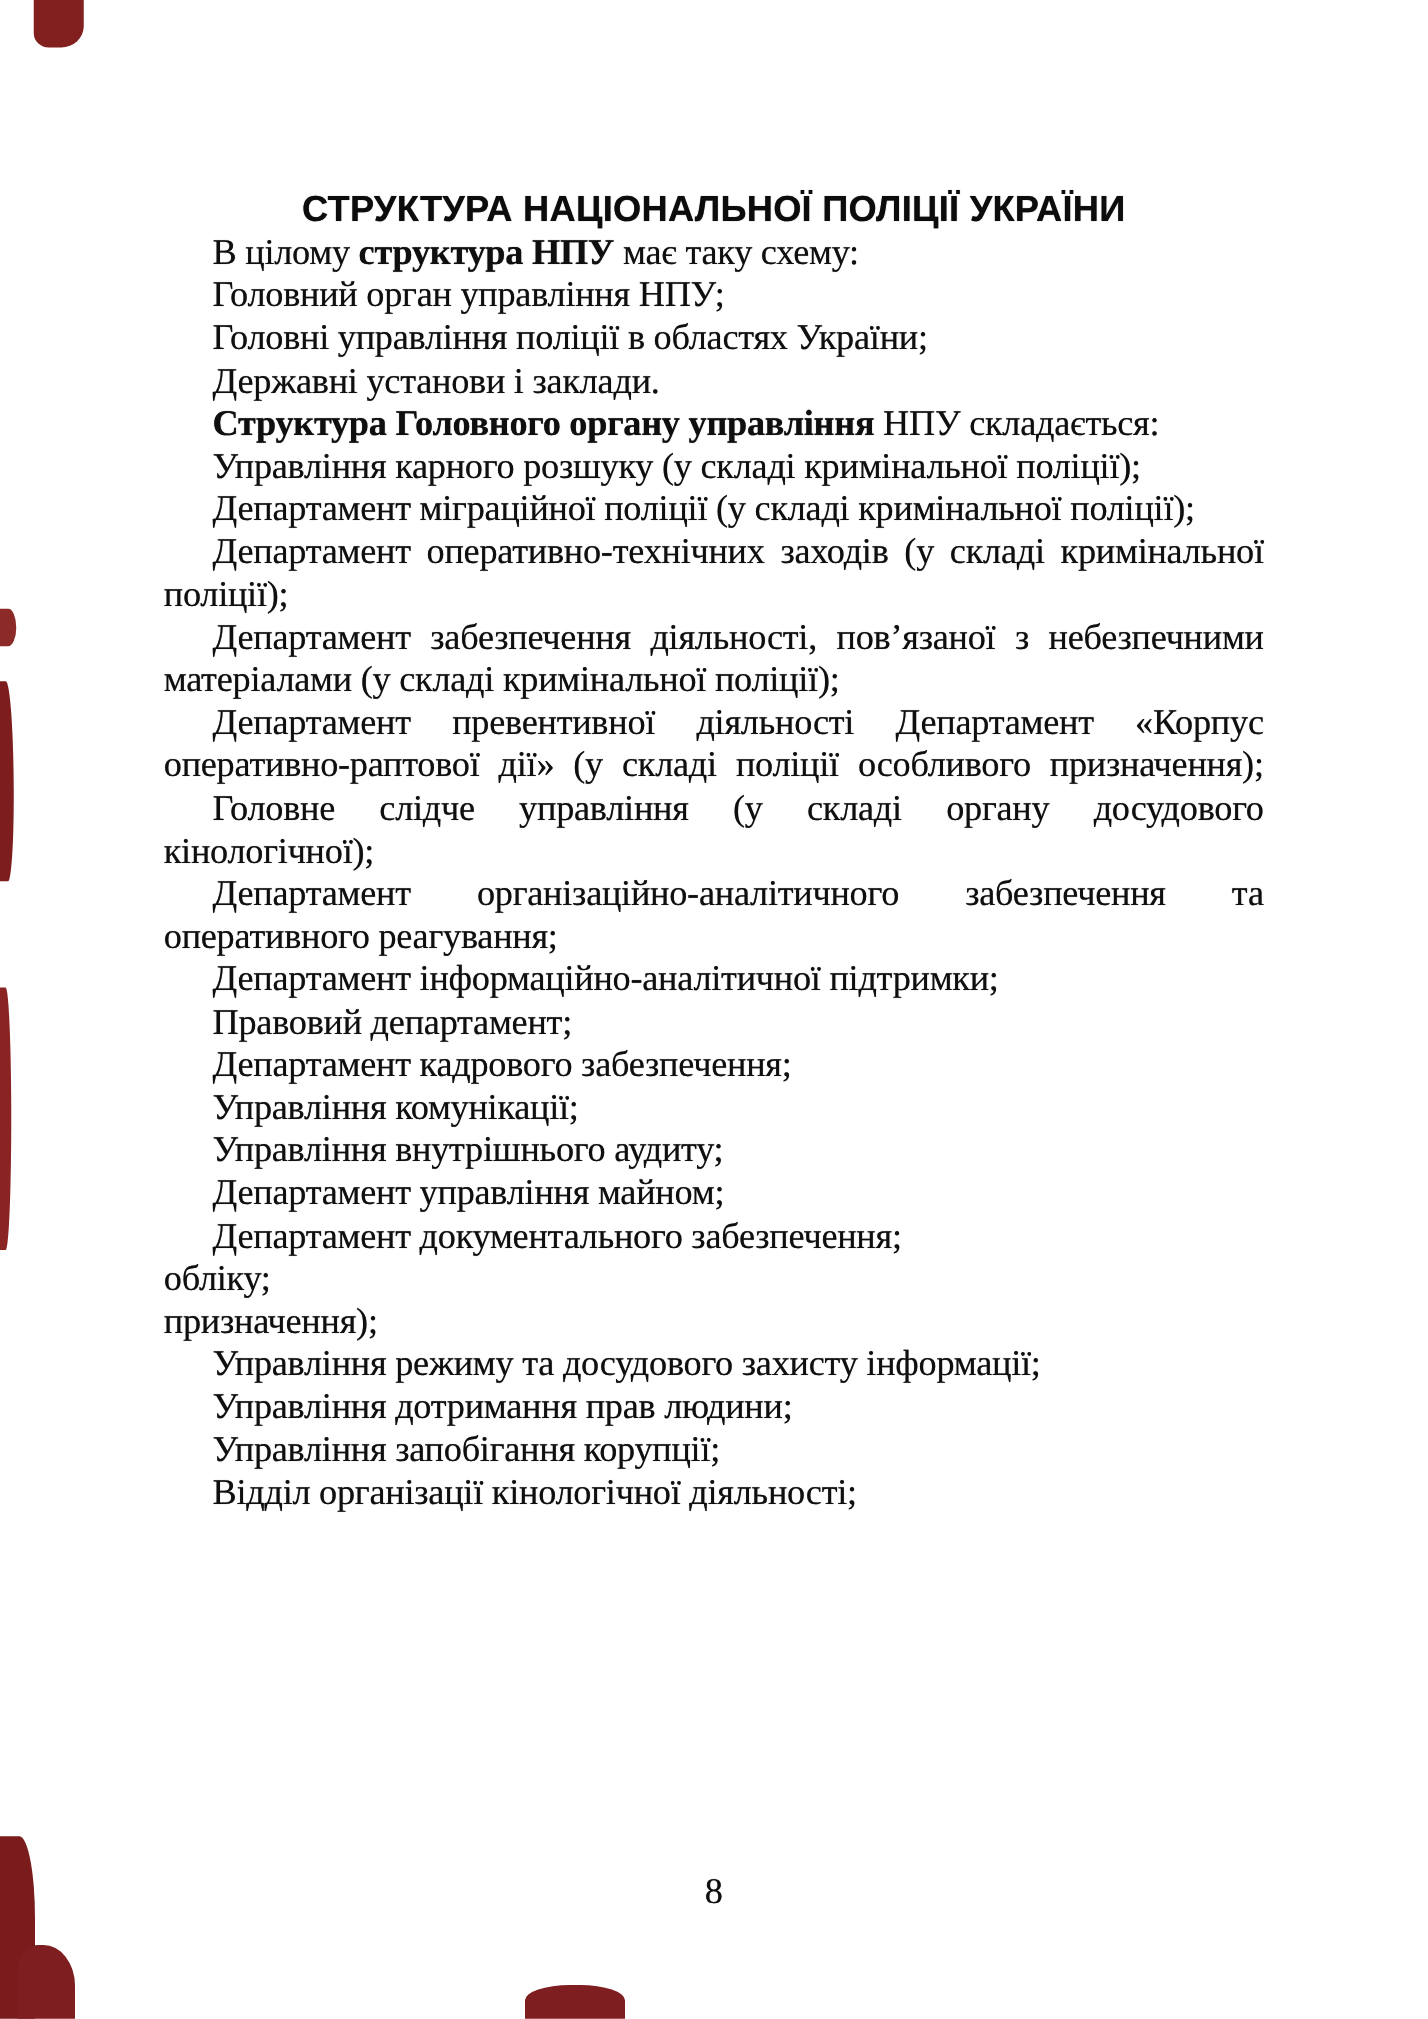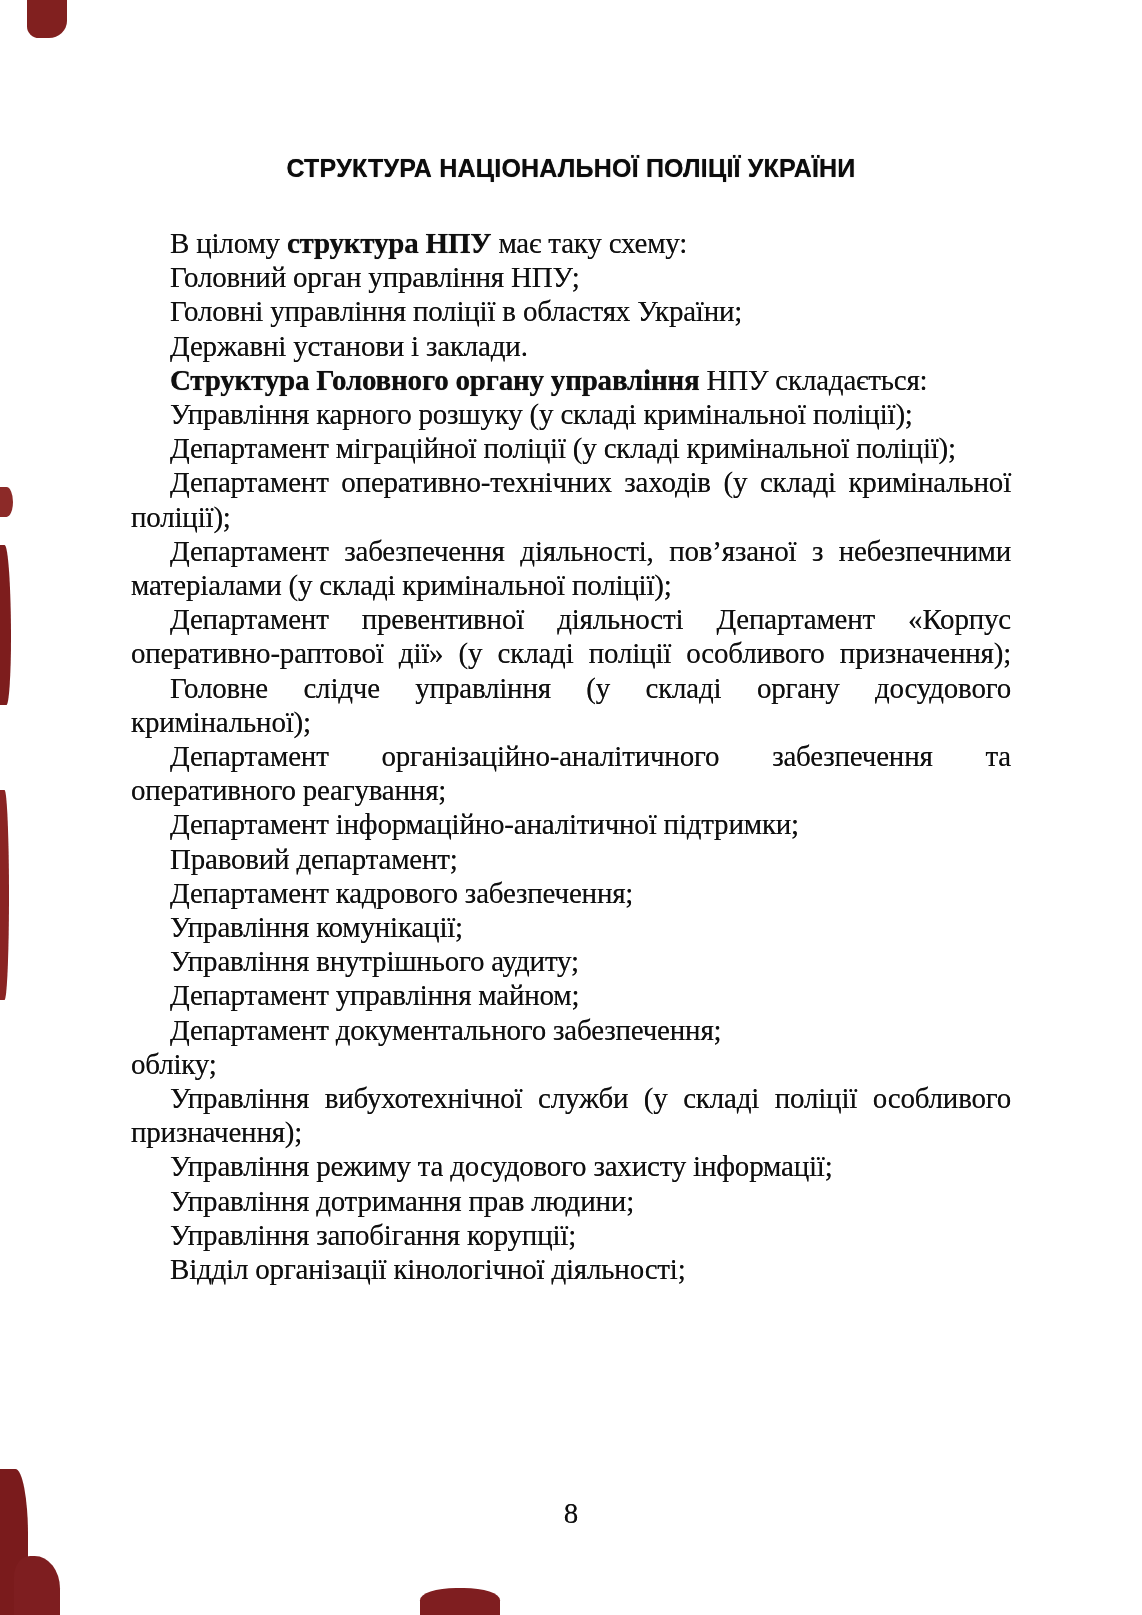--- a/index.html
+++ b/index.html
@@ -18,30 +18,29 @@
   }
   .content {
     position: absolute;
     left: 131px;
     top: 151px;
     width: 880px;
   }
   .doc-title {
     font-family: "Liberation Sans", "DejaVu Sans", sans-serif;
     font-weight: 700;
-    font-size: 25px;
+    font-size: 29px;
     line-height: 34px;
     text-align: center;
     color: #0c0c0c;
     letter-spacing: 0.2px;
     text-shadow: 0 0 0.7px rgba(0,0,0,0.75);
     white-space: nowrap;
   }
   .body-text {
-    margin-top: 41px;
     font-size: 29px;
     line-height: 34.2px;
     color: #0f0f0f;
     letter-spacing: -0.2px;
     text-shadow: 0 0 0.6px rgba(0,0,0,0.65);
   }
   .line { text-align: left; }
   .line.indent { text-indent: 39px; }
   .line.fill {
     text-align: justify;
@@ -75,32 +74,31 @@
         <div class="line indent"><span class="b">Структура Головного органу управління</span><span class=""> НПУ складається:</span></div>
         <div class="line indent"><span class="">Управління карного розшуку (у складі кримінальної поліції);</span></div>
         <div class="line indent"><span class="">Департамент міграційної поліції (у складі кримінальної поліції);</span></div>
         <div class="line indent fill"><span class="">Департамент оперативно-технічних заходів (у складі кримінальної</span></div>
         <div class="line"><span class="">поліції);</span></div>
         <div class="line indent fill"><span class="">Департамент забезпечення діяльності, пов’язаної з небезпечними</span></div>
         <div class="line"><span class="">матеріалами (у складі кримінальної поліції);</span></div>
         <div class="line indent fill"><span class="">Департамент превентивної діяльності Департамент «Корпус</span></div>
         <div class="line fill"><span class="">оперативно-раптової дії» (у складі поліції особливого призначення);</span></div>
         <div class="line indent fill"><span class="">Головне слідче управління (у складі органу досудового</span></div>
-        <div class="line"><span class="">кримінальної);</span></div>
+        <div class="line"><span class="">кінологічної);</span></div>
         <div class="line indent fill"><span class="">Департамент організаційно-аналітичного забезпечення та</span></div>
         <div class="line"><span class="">оперативного реагування;</span></div>
         <div class="line indent"><span class="">Департамент інформаційно-аналітичної підтримки;</span></div>
         <div class="line indent"><span class="">Правовий департамент;</span></div>
         <div class="line indent"><span class="">Департамент кадрового забезпечення;</span></div>
         <div class="line indent"><span class="">Управління комунікації;</span></div>
         <div class="line indent"><span class="">Управління внутрішнього аудиту;</span></div>
         <div class="line indent"><span class="">Департамент управління майном;</span></div>
         <div class="line indent"><span class="">Департамент документального забезпечення;</span></div>
         <div class="line"><span class="">обліку;</span></div>
-        <div class="line indent fill"><span class="">Управління вибухотехнічної служби (у складі поліції особливого</span></div>
         <div class="line"><span class="">призначення);</span></div>
         <div class="line indent"><span class="">Управління режиму та досудового захисту інформації;</span></div>
         <div class="line indent"><span class="">Управління дотримання прав людини;</span></div>
         <div class="line indent"><span class="">Управління запобігання корупції;</span></div>
         <div class="line indent"><span class="">Відділ організації кінологічної діяльності;</span></div>
       </div>
   </div>
   <div class="page-number">8</div>
 <div class="stain" style="left: 27px; top: 0px; width: 40px; height: 38px; background: rgb(129, 32, 31); border-radius: 0px 0px 45% 30%;"></div>
     <div class="stain" style="left: 0px; top: 487px; width: 13px; height: 30px; background: rgb(140, 42, 40); border-radius: 0px 60% 60% 0px;"></div>

